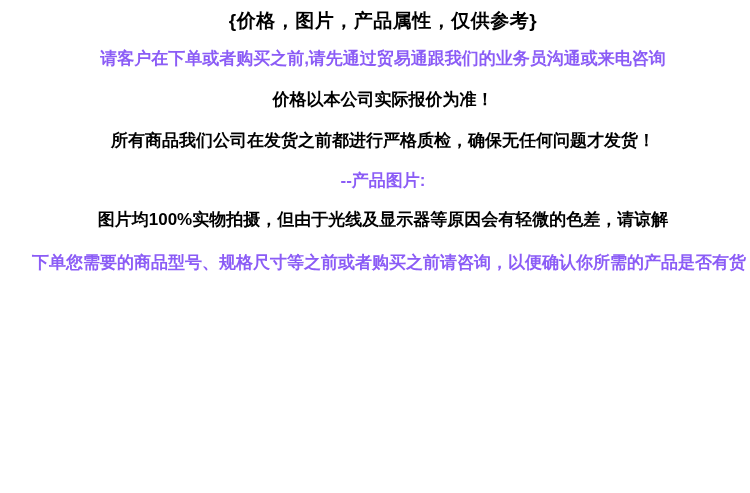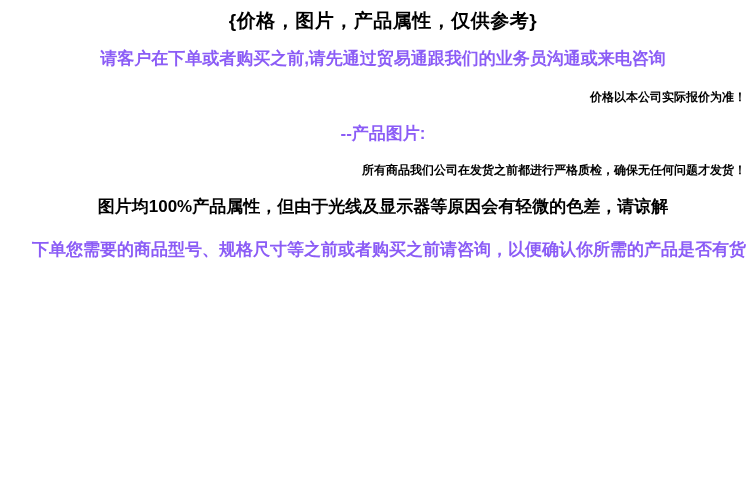--- a/index.html
+++ b/index.html
@@ -49,23 +49,22 @@
   }
   .notice {
     font-size: 17px;
     margin-bottom: 18px;
   }
   .section-head {
     font-size: 17px;
     margin-bottom: 16px;
   }
   .body-text {
-    font-size: 12px;
+    font-size: 17px;
     margin-bottom: 18px;
-    text-align: right;
   }
   .body-text-wide {
     font-size: 17px;
     margin-bottom: 18px;
   }
   .last-block {
     font-size: 17px;
     line-height: 1.5;
     margin-bottom: 0;
   }
@@ -76,22 +75,22 @@
 <div class="page">
 
   <div class="line center title bold black">{价格，图片，产品属性，仅供参考}</div>
 
   <div class="line center notice bold red">请客户在下单或者购买之前,请先通过贸易通跟我们的业务员沟通或来电咨询</div>
 
 
   <div class="line center body-text bold black">价格以本公司实际报价为准！</div>
 
 
+  <div class="line center body-text bold black">所有商品我们公司在发货之前都进行严格质检，确保无任何问题才发货！</div>
+
   <div class="line center section-head bold red">--产品图片:</div>
 
-  <div class="line center body-text bold black">所有商品我们公司在发货之前都进行严格质检，确保无任何问题才发货！</div>
-
-  <div class="line center body-text-wide bold black">图片均100%产品属性，但由于光线及显示器等原因会有轻微的色差，请谅解</div>
+  <div class="line center body-text-wide bold black">图片均100%实物拍摄，但由于光线及显示器等原因会有轻微的色差，请谅解</div>
 
 
   <div class="line left last-block bold red">下单您需要的商品型号、规格尺寸等之前或者购买之前请咨询，以便确认你所需的产品是否有货</div>
 
 </div>
 
 </body></html>

